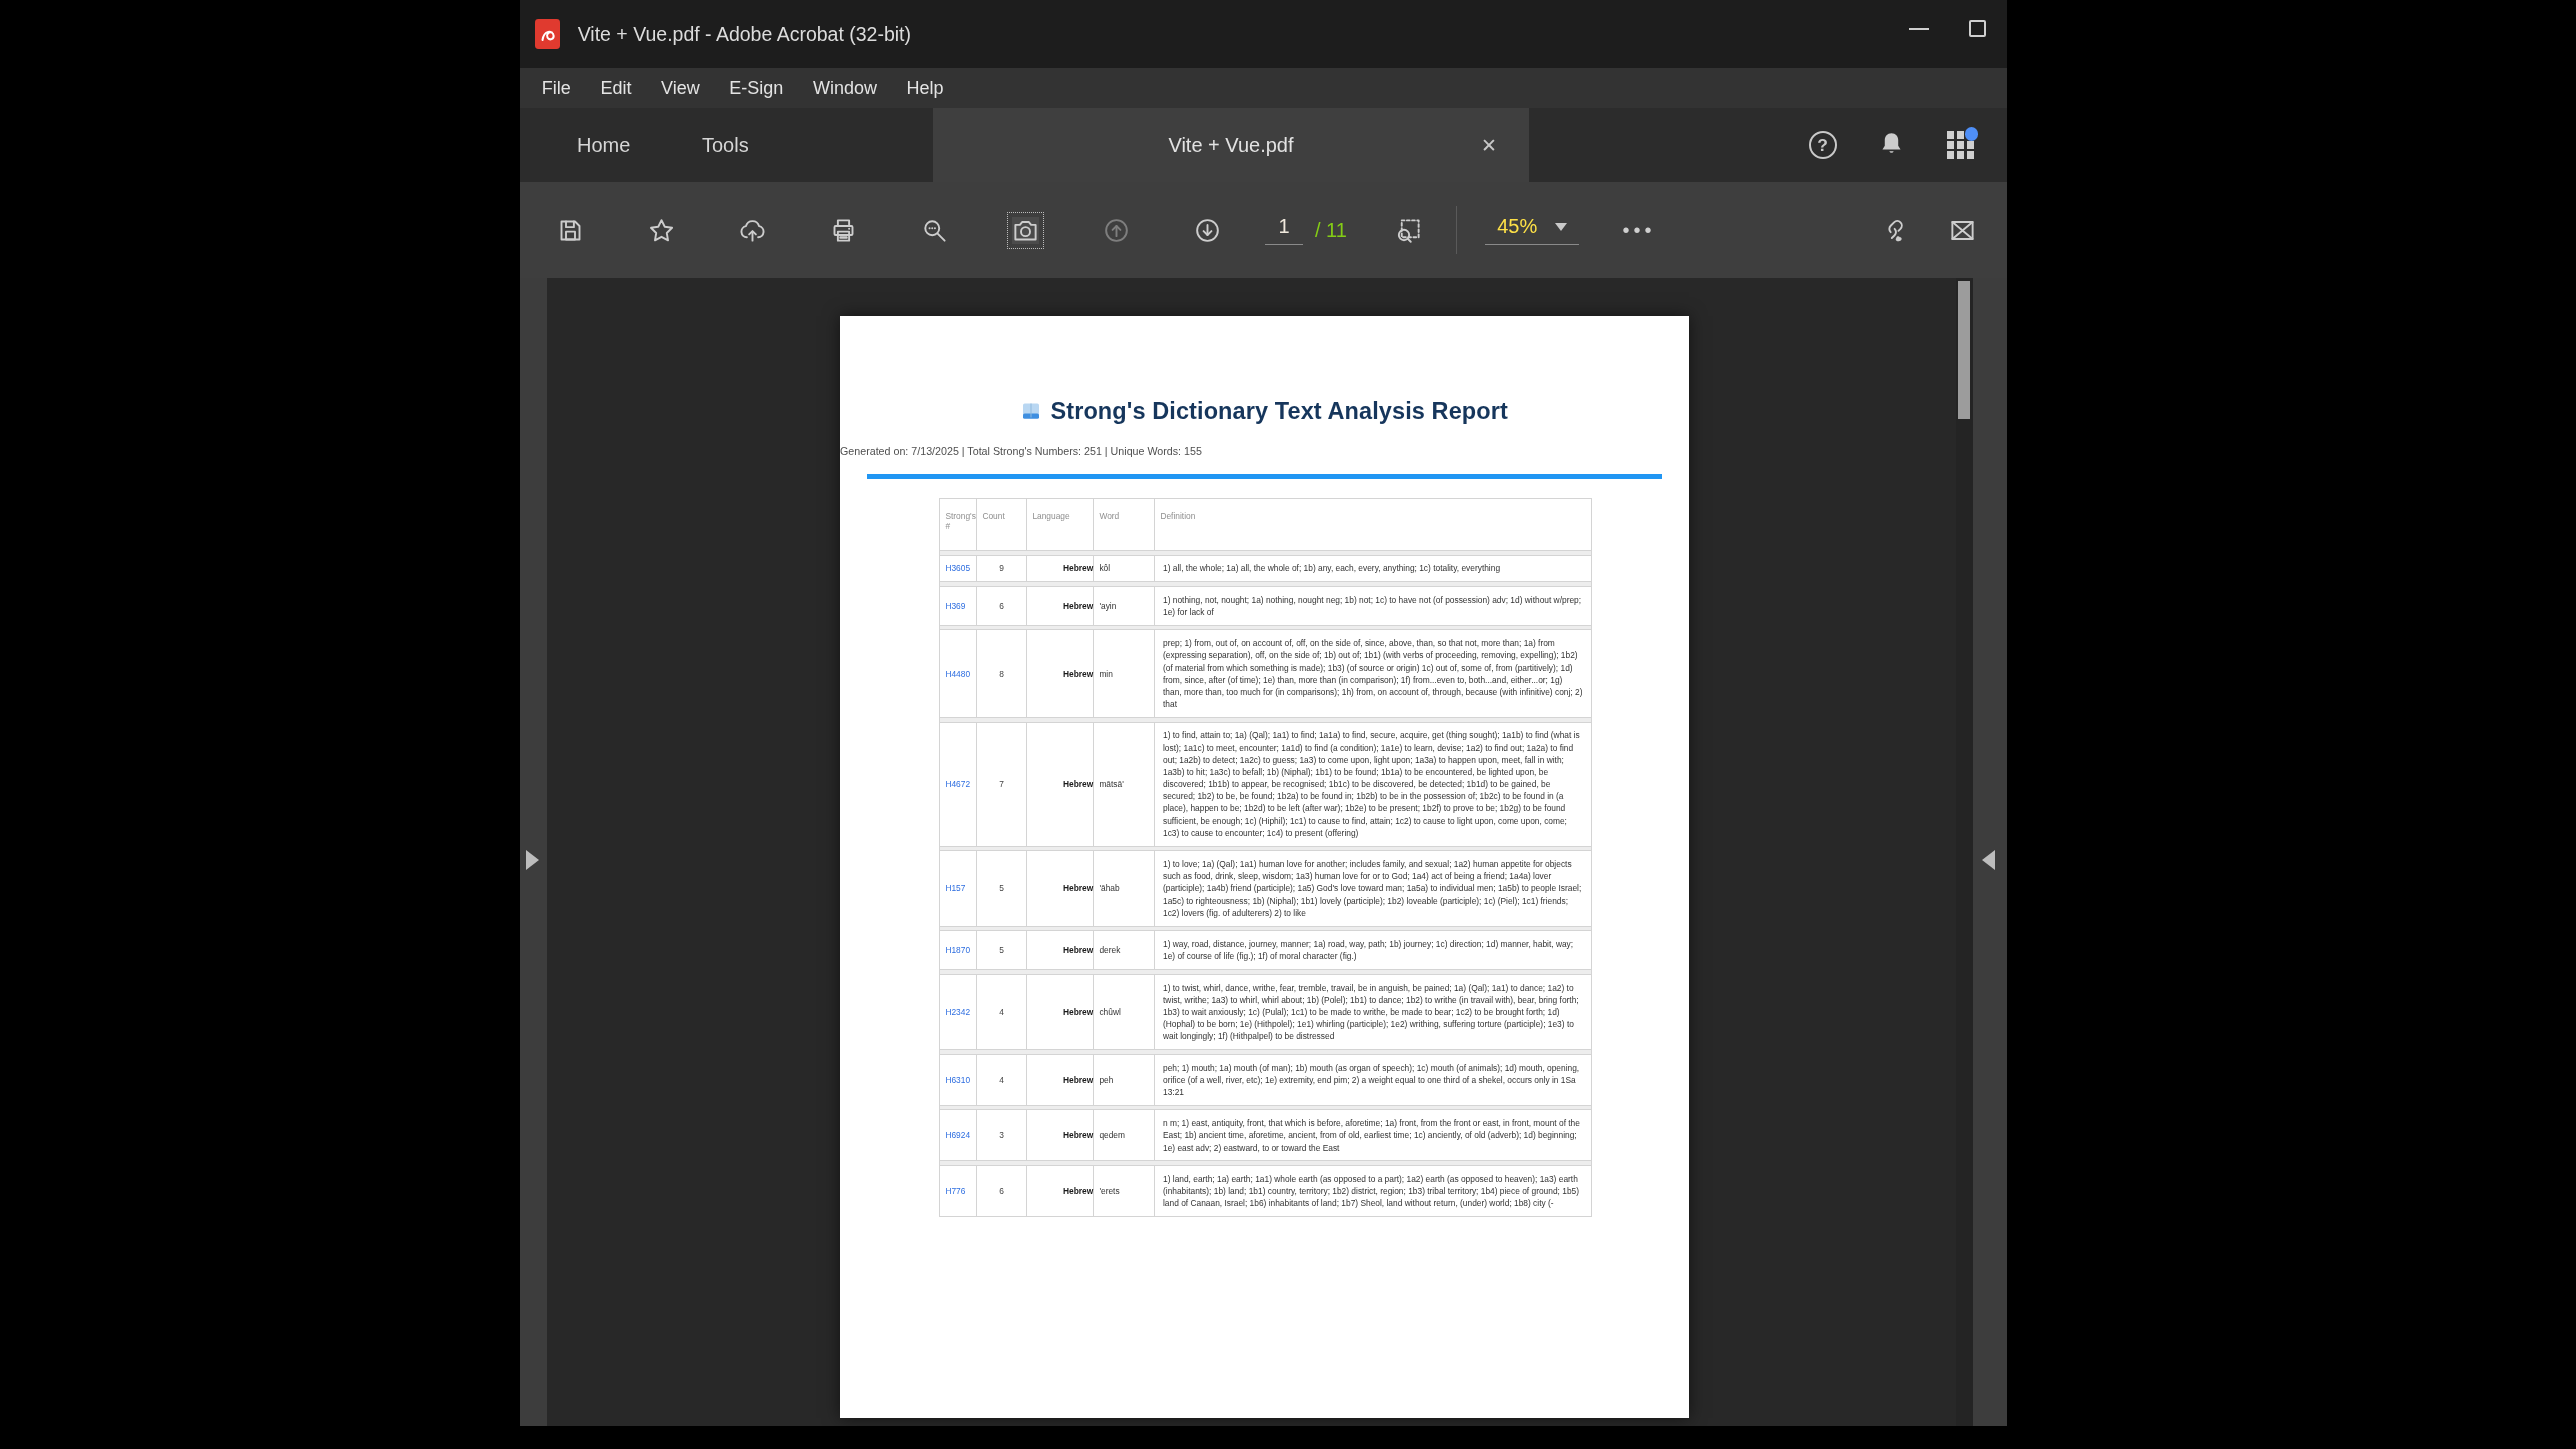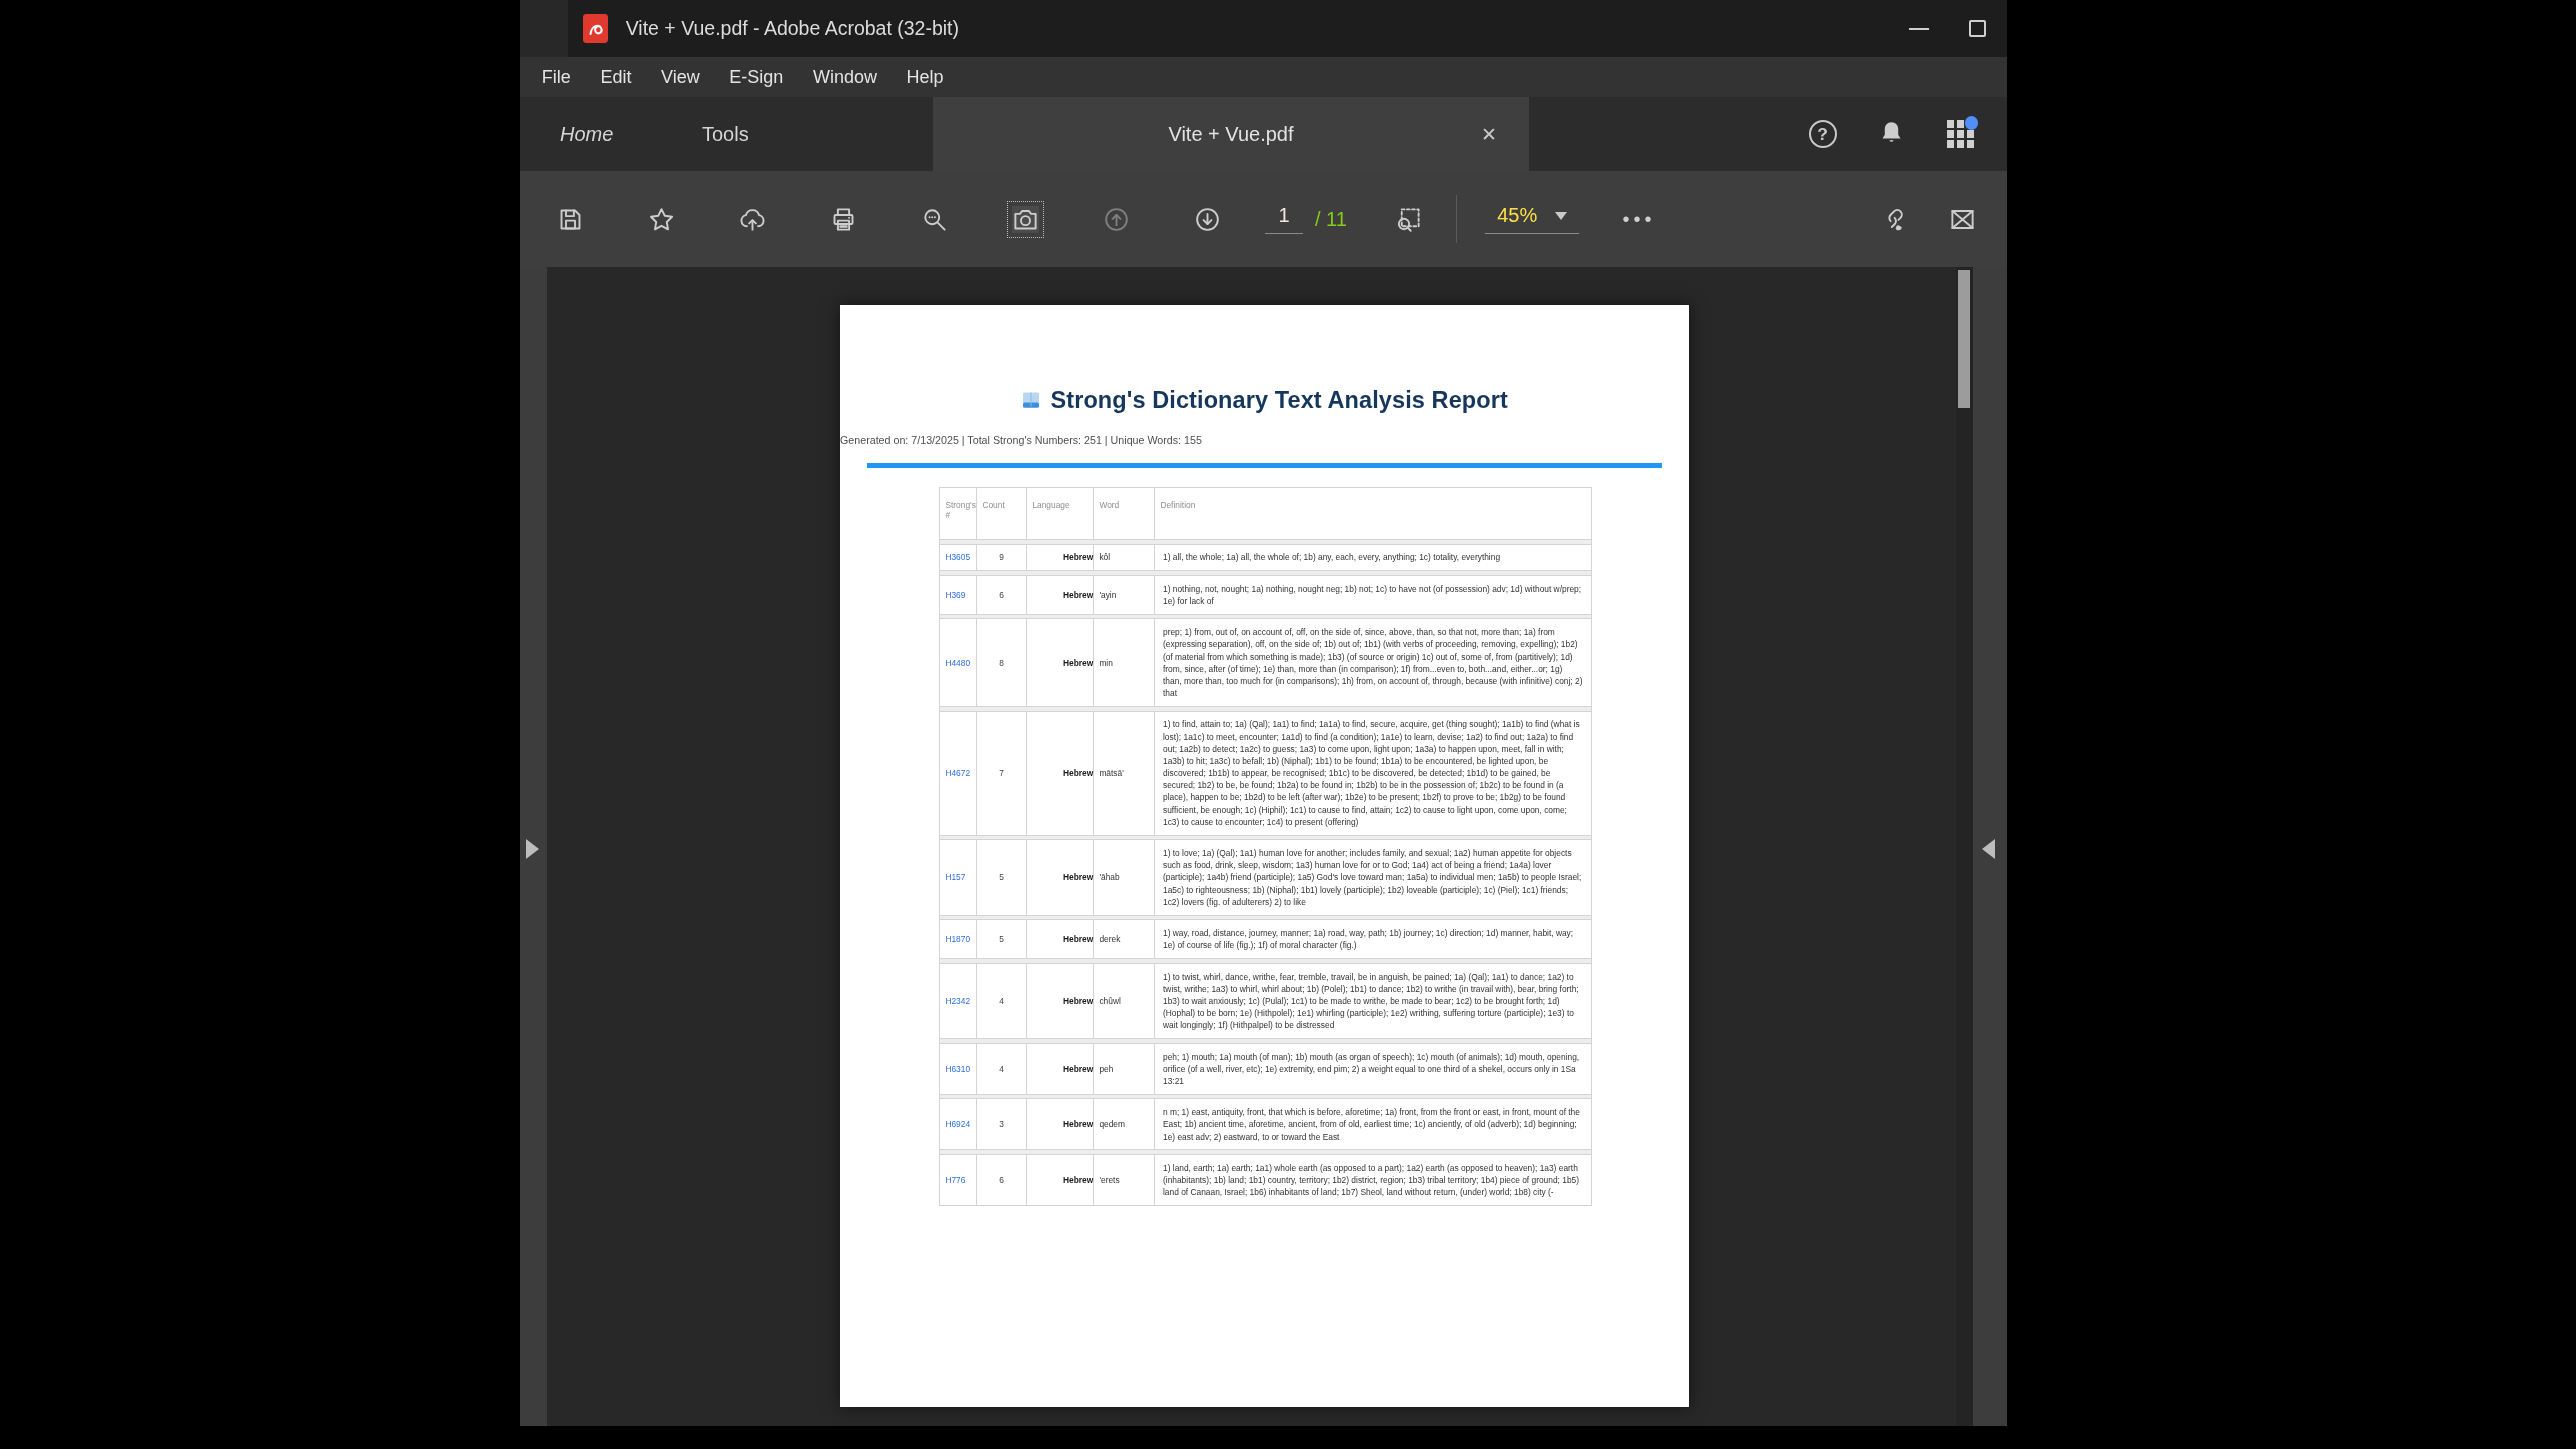--- a/index.html
+++ b/index.html
@@ -4,37 +4,37 @@
 <style>
   html,body{margin:0;padding:0;background:#000;width:2576px;height:1449px;overflow:hidden;
     font-family:"Liberation Sans",sans-serif;-webkit-font-smoothing:antialiased;}
   *{box-sizing:border-box;}
 
   
   .acrobat-window{position:absolute;left:520px;top:0;width:1487px;height:1426px;
     background:#282828;display:flex;flex-direction:column;overflow:hidden;}
 
   
-  .titlebar{height:57px;background:#1d1d1d;display:flex;align-items:center;position:relative;flex:0 0 auto;margin-left:48px;}
+  .titlebar{height:68px;background:#1d1d1d;display:flex;align-items:center;position:relative;flex:0 0 auto;}
   .app-icon{width:25.5px;height:29.5px;margin-left:14.8px;border-radius:3.4px;background:#e03a2f;
     display:flex;align-items:center;justify-content:center;flex:0 0 auto;}
   .titlebar-text{color:#dcdcdc;font-size:19.5px;margin-left:17.4px;white-space:nowrap;}
   .win-controls{position:absolute;right:0;top:0;height:57px;display:flex;align-items:center;}
   .win-btn{width:59px;height:57px;display:flex;align-items:center;justify-content:center;}
   .minimize-glyph{width:20px;height:2px;background:#cfcfcf;}
   .maximize-glyph{width:17.4px;height:17.4px;border:2px solid #cfcfcf;border-radius:2px;}
 
   
   .menubar{height:40px;background:#333333;display:flex;align-items:center;padding-left:7px;flex:0 0 auto;}
   .menu-item{color:#e4e4e4;font-size:18px;padding:0 14.8px;height:40px;display:flex;align-items:center;}
 
   
   .tabbar{height:74px;background:#2c2c2c;position:relative;flex:0 0 auto;}
   .tab-static{position:absolute;top:0;height:74px;display:flex;align-items:center;color:#d6d6d6;font-size:20px;}
-  .tab-home{left:40px;font-style:italic;}
+  .tab-home{left:57px;}
   .tab-tools{left:182px;}
   .tab-doc{position:absolute;left:413px;top:0;width:596px;height:74px;background:#3f3f3f;
     display:flex;align-items:center;justify-content:center;color:#e2e2e2;font-size:20px;}
   .tab-close{position:absolute;right:32px;top:50%;transform:translateY(-50%);color:#c8c8c8;font-size:19px;}
   .tabbar-right{position:absolute;right:31px;top:0;height:74px;display:flex;align-items:center;gap:38px;}
   .tb-icon{width:31px;height:31px;display:flex;align-items:center;justify-content:center;position:relative;}
   .help-circle{width:28px;height:28px;border:2px solid #c9c9c9;border-radius:50%;
     color:#c9c9c9;font-size:17.4px;font-weight:bold;display:flex;align-items:center;justify-content:center;}
   .grid-icon{display:grid;grid-template-columns:repeat(3,7.4px);grid-template-rows:repeat(3,7.4px);gap:2.7px;position:relative;}
   .grid-icon i{background:#d0d0d0;display:block;}

